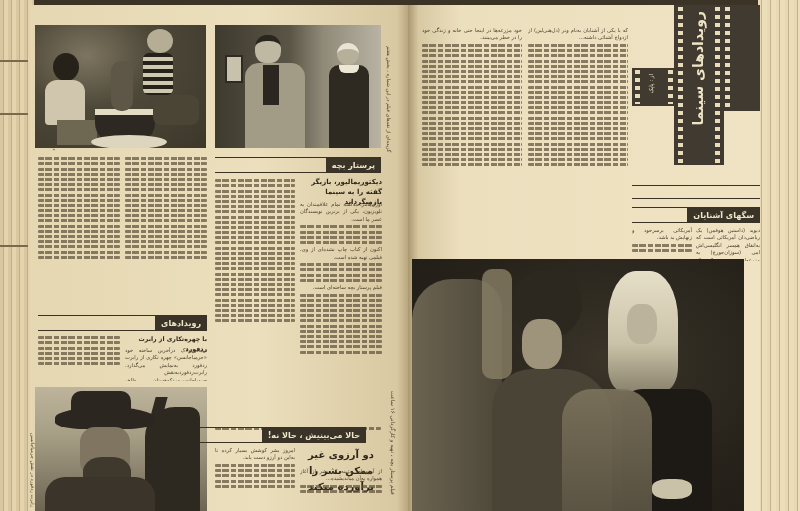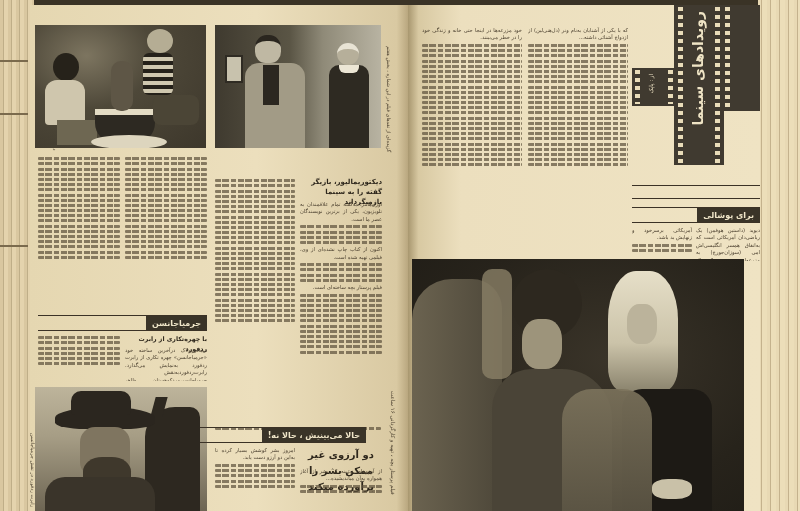--- a/index.html
+++ b/index.html
@@ -132,20 +132,23 @@
       <span class="line-fill"></span>
         <span class="line-fill"></span>
         <span class="line-fill"></span>
         <span class="line-fill"></span>
       <span class="line-fill"></span>
         <span class="line-fill"></span>
         <span class="line-fill"></span>
         <span class="line-fill"></span>
     </div>
 
+    <div class="section-bar" style="left:185px; top:152px; width:166px; justify-content:flex-end;">
+      <span class="label">پرستار بچه</span>
+    </div>
     <div class="headline" style="left:270px; top:172px; width:82px;">دیکتوریمالیور، بازیگر گفته را به سینما بازمیگرداند</div>
 
     <div class="col-text" style="left:270px; top:196px; width:82px; height:218px;">
       <span>اورل‌هانتر، به‌گفته تمام علاقمندان به تلویزیون، یکی از برترین نویسندگان عصر ما است.</span>
       <span class="line-fill"></span><span class="line-fill"></span><span class="line-fill"></span><span class="line-fill"></span>
       <span>اکنون از کتاب چاپ نشده‌ای از وی، فیلمی تهیه شده است.</span>
       <span class="line-fill"></span><span class="line-fill"></span><span class="line-fill"></span><span class="line-fill"></span>
       <span>فیلم پرستار بچه ساخته‌ای است.</span>
       <span class="line-fill"></span><span class="line-fill"></span><span class="line-fill"></span><span class="line-fill"></span>
       <span class="line-fill"></span><span class="line-fill"></span><span class="line-fill"></span><span class="line-fill"></span>
@@ -176,21 +179,21 @@
         <span class="line-fill"></span>
         <span class="line-fill"></span>
         <span class="line-fill"></span>
       <span class="line-fill"></span>
         <span class="line-fill"></span>
         <span class="line-fill"></span>
         <span class="line-fill"></span>
     </div>
 
     <div class="section-bar" style="left:8px; top:310px; width:169px; justify-content:flex-end;">
-      <span class="label">جرمیاجانسن</span>
+      <span class="label">رویدادهای</span>
     </div>
     <div class="headline" style="left:95px; top:329px; width:82px; font-size:6.2px;">با چهره‌تکاری از رابرت ردفورد</div>
     <div class="col-text" style="left:95px; top:342px; width:82px; height:34px;">
       <span>سیدنی‌پولاک درآخرین ساخته خود «جرمیاجانسن» چهره تکاری از رابرت ردفورد به‌نمایش می‌گذارد.</span>
       <span>رابرت‌ردفورد‌به‌نقش جرمیاجانسن‌مرد‌کوهستان ظاهر میشود.</span>
     </div>
     <div class="col-text" style="left:8px; top:329px; width:82px; height:47px;">
       <span class="line-fill"></span>
         <span class="line-fill"></span>
         <span class="line-fill"></span>
@@ -262,21 +265,21 @@
       <div class="film-title" style="left:16px; top:6px;">رویدادهای سینما</div>
     </div>
     <div class="film" style="left:314px; top:0px; width:38px; height:106px;">
       <div class="holes" style="left:3px;"></div>
     </div>
 
     <div class="rule" style="left:224px; top:180px; width:128px; height:1px;"></div>
     <div class="rule" style="left:224px; top:193px; width:128px; height:1px;"></div>
 
     <div class="section-bar" style="left:224px; top:202px; width:128px; justify-content:flex-end;">
-      <span class="label">برای پوشالی</span>
+      <span class="label">سگهای آشنایان</span>
     </div>
     <div class="col-text" style="left:288px; top:222px; width:64px; height:34px;">
       <span>دیوید (داستین هوفمن) یک ریاضی‌دان آمریکائی است که به‌اتفاق همسر انگلیسی‌اش امی (سوزان‌جورج) به مزرعه‌ای در کورنوال انگلستان ... آنجا که همسران برای یافتن آرامش میروند.</span>
     </div>
     <div class="col-text" style="left:224px; top:222px; width:60px; height:34px;">
       <span>آمریکائی برسرخود و زنهایش بد باشد.</span>
       <span class="line-fill"></span><span class="line-fill"></span>
     </div>
 
     <div class="photo" style="left:4px; top:254px; width:332px; height:252px; background: radial-gradient(ellipse at 60% 40%, #3a3429 0%, #27231b 60%, #1f1c16 100%);">

